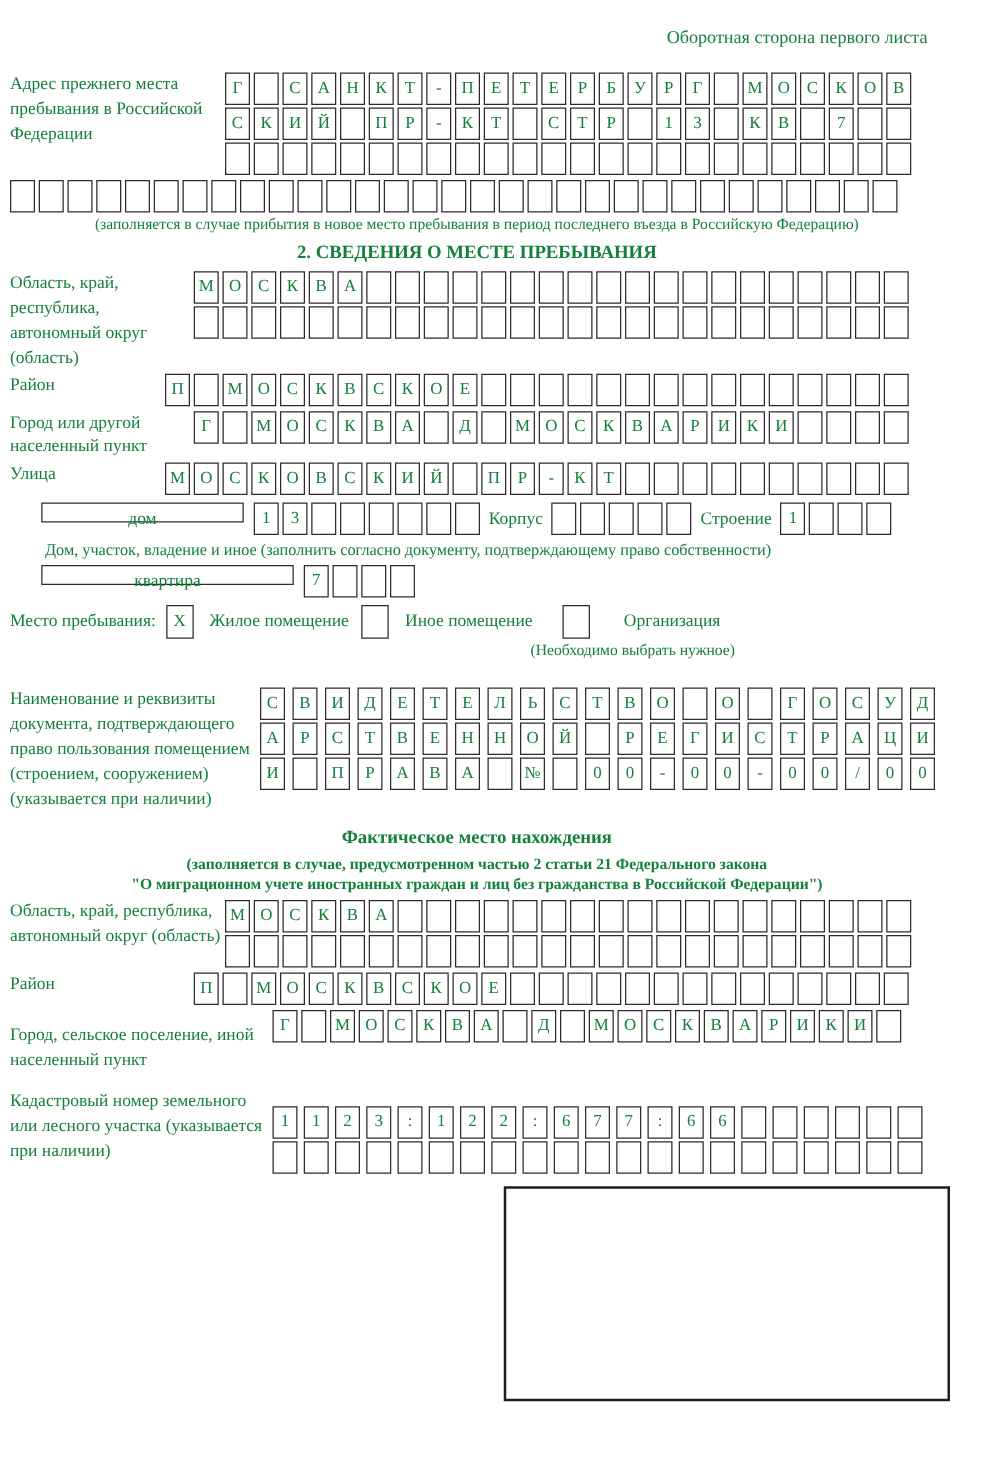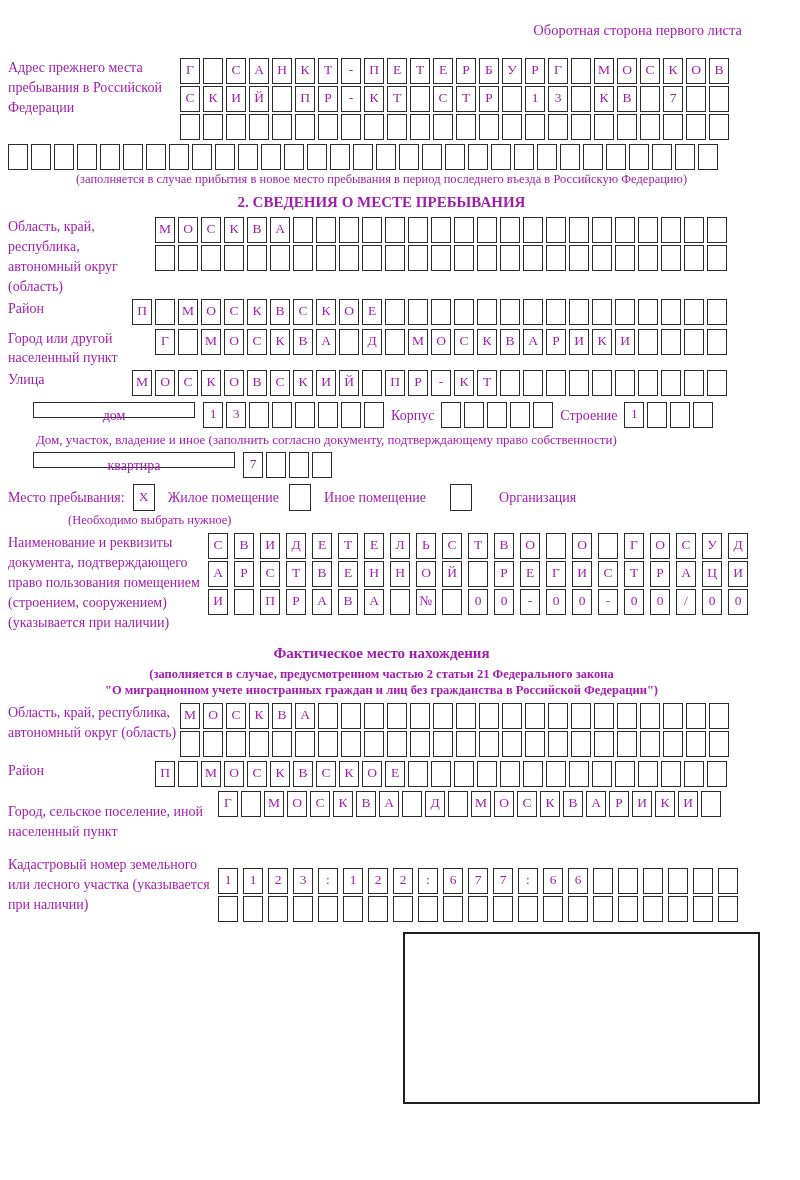--- a/index.html
+++ b/index.html
@@ -1,20 +1,20 @@
 <!DOCTYPE html>
 <html><head>
 <meta charset="utf-8">
 <style>
   html,body{margin:0;padding:0;background:#fff;}
   .page{
     position:relative;
     width:800px;height:1180px;
     background:#fff;
-    color:#a21caf;
+    color:#15803d;
     font-family:"Liberation Serif", serif;
     overflow:hidden;
     box-sizing:border-box;
     padding:0 0 0 8px;
   }
   .top-note{
     position:absolute;top:22px;right:58px;
     font-size:14.5px;
   }
   .row{display:flex;align-items:flex-start;margin-bottom:2px;}
@@ -49,22 +49,22 @@
     margin-right:8px;
   }
   .bw160{width:162px;}
   .bw200{width:202px;}
   .houserow{margin-left:25px;margin-top:4px;}
   .inline-lbl{font-size:14px;line-height:27px;padding:0 7px 0 4px;white-space:nowrap;}
   .small-cap{font-size:13px;margin:0 0 3px 28px;}
   .stayrow{margin-top:4px;align-items:center;}
   .stay-lbl{font-size:14px;padding-right:8px;white-space:nowrap;}
   .stay-opt-lbl{font-size:14px;padding:0 10px;white-space:nowrap;}
-  .choose-cap{font-size:12.5px;text-align:left;width:520px;margin:0 0 4px 60px;}
-  .doc-block{margin-top:5px;}
+  .choose-cap{font-size:12.5px;text-align:right;width:520px;margin:0 0 4px 60px;}
+  .doc-block{margin-top:22px;}
   .offset-top{margin-top:24px;}
   .stamp-box{
     box-sizing:border-box;
     margin:8px 0 0 395px;
     width:357px;height:172px;
     border:2px solid #1f1f1f;
   }
   .stamp-caption{
     width:460px;margin:5px 0 0 318px;
     text-align:center;font-size:13.5px;line-height:1.35;

